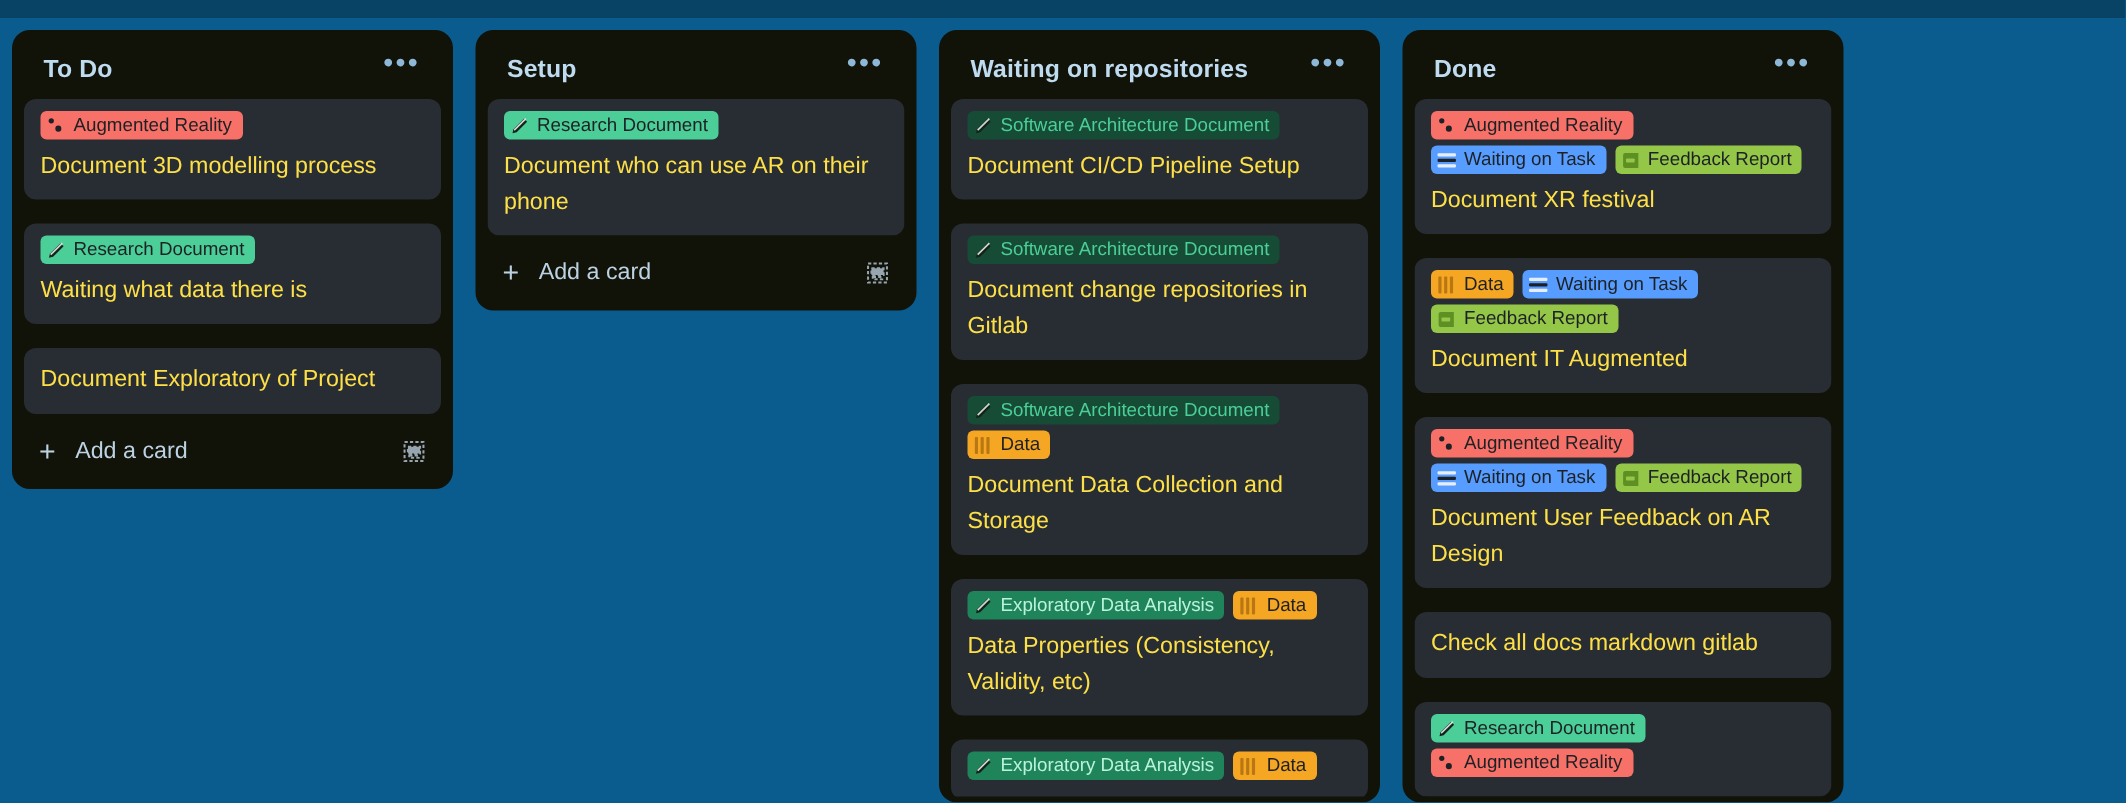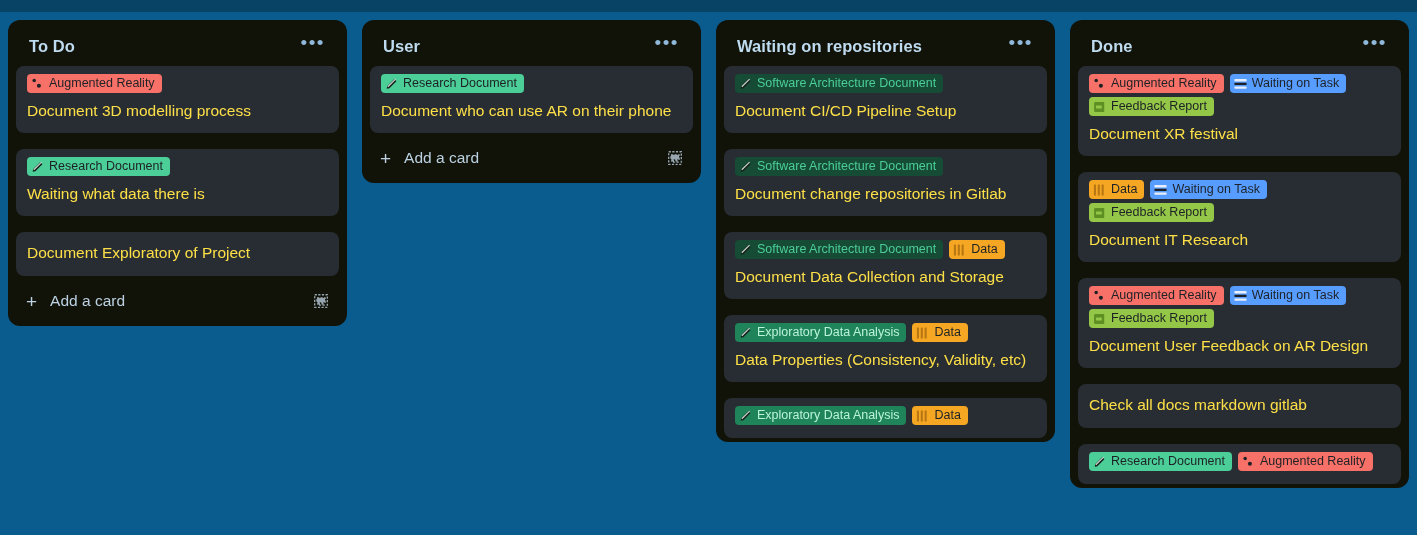--- a/index.html
+++ b/index.html
@@ -21,21 +21,21 @@
     background: #084264;
   }
   #lists {
     position: absolute;
     left: 8px; top: 20px;
     display: flex;
     gap: 15px;
     align-items: flex-start;
   }
   .list {
-    width: 339px;
+    width: 294px;
     background: #111208;
     border-radius: 12px;
     padding: 8px 8px 4px 8px;
     display: flex;
     flex-direction: column;
     max-height: 515px;
     overflow: hidden;
     flex: 0 0 auto;
     justify-content: center;
   }
@@ -176,21 +176,21 @@
             <span>Add a card</span>
           </div>
           <svg viewBox="0 0 20 20" width="18" height="18" class="tmpl-icon">
             <path d="M3 3 h14 v14 h-14 Z M5.5 6.5 h9 v5 h-9 Z M6.5 13 h7 v1.6 h-7 Z" fill="none" stroke="#aebfce" stroke-width="1.5" stroke-dasharray="2.4 1.6"></path>
             <rect x="5.5" y="6.5" width="9" height="5" fill="#aebfce"></rect>
           </svg>
         </div>
       </div>
       <div class="list">
         <div class="list-header">
-          <div class="list-title">User</div>
+          <div class="list-title">Setup</div>
           <div class="list-menu">•••</div>
         </div>
         <div class="cards">
           <div class="card">
             <div class="labels">
               <span class="label" style="background: rgb(75, 206, 151); color: rgb(29, 33, 37);">
                 <svg class="ic" viewBox="0 0 16 16">
                   <path d="M2.5 13.5 L3.2 10.4 L11.2 2.4 L13.6 4.8 L5.6 12.8 Z" fill="#14221c"></path>
                   <path d="M3.3 10.6 L12.2 1.9 L13.1 2.8 L4.2 11.6 Z" fill="#dfe7e3" opacity="0.92"></path>
                 </svg>
@@ -354,21 +354,21 @@
                 <span>Waiting on Task</span>
               </span>
               <span class="label" style="background: rgb(148, 199, 72); color: rgb(29, 33, 37);">
                 <svg class="ic" viewBox="0 0 16 16">
                   <path d="M13.4 2.2 H3.4 a1.6 1.6 0 0 0 -1.6 1.6 v8.4 a1.6 1.6 0 0 0 1.6 1.6 h10 Z" fill="#5d8f22"></path>
                   <rect x="4.0" y="6.4" width="6.6" height="3.2" rx="0.6" fill="#94c748"></rect>
                 </svg>
                 <span>Feedback Report</span>
               </span>
             </div>
-            <div class="card-title">Document IT Research</div>
+            <div class="card-title">Document IT Augmented</div>
           </div>
           <div class="card">
             <div class="labels">
               <span class="label" style="background: rgb(248, 113, 104); color: rgb(29, 33, 37);">
                 <svg class="ic" viewBox="0 0 16 16">
                   <circle cx="4.2" cy="4.0" r="2.0" fill="#1d2125"></circle>
                   <circle cx="9.6" cy="10.0" r="2.3" fill="#1d2125"></circle>
                 </svg>
                 <span>Augmented Reality</span>
               </span>

